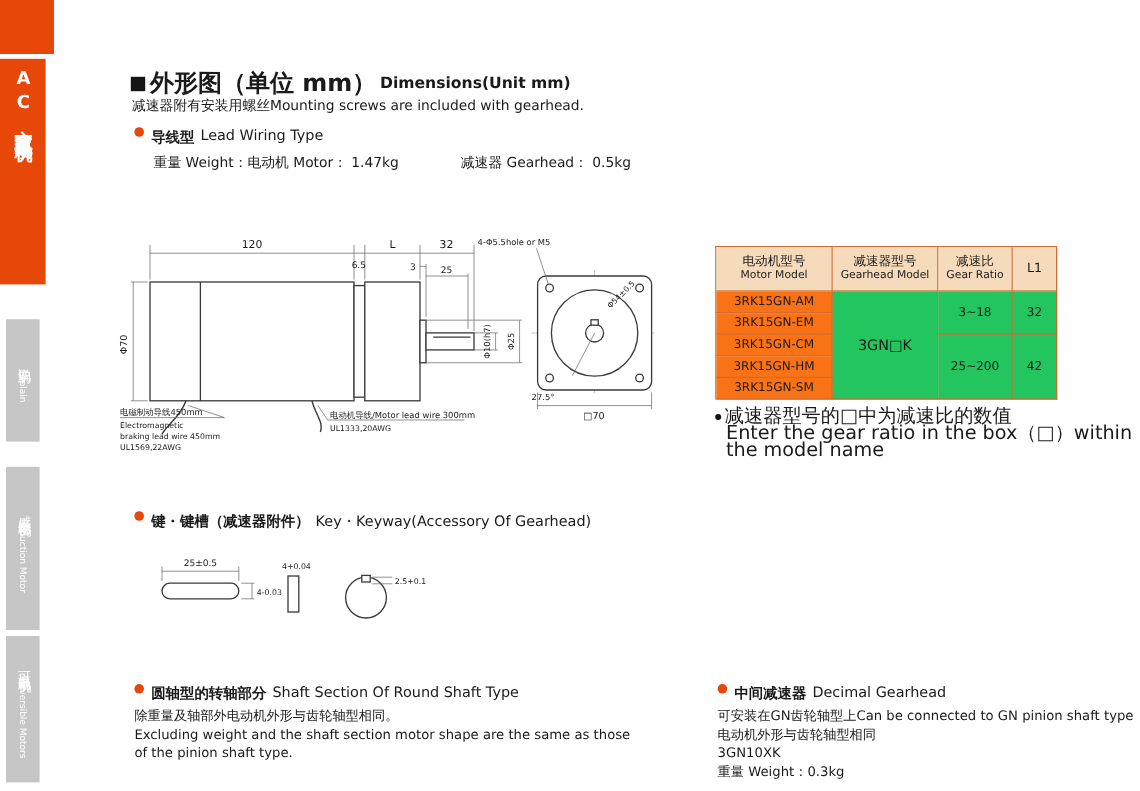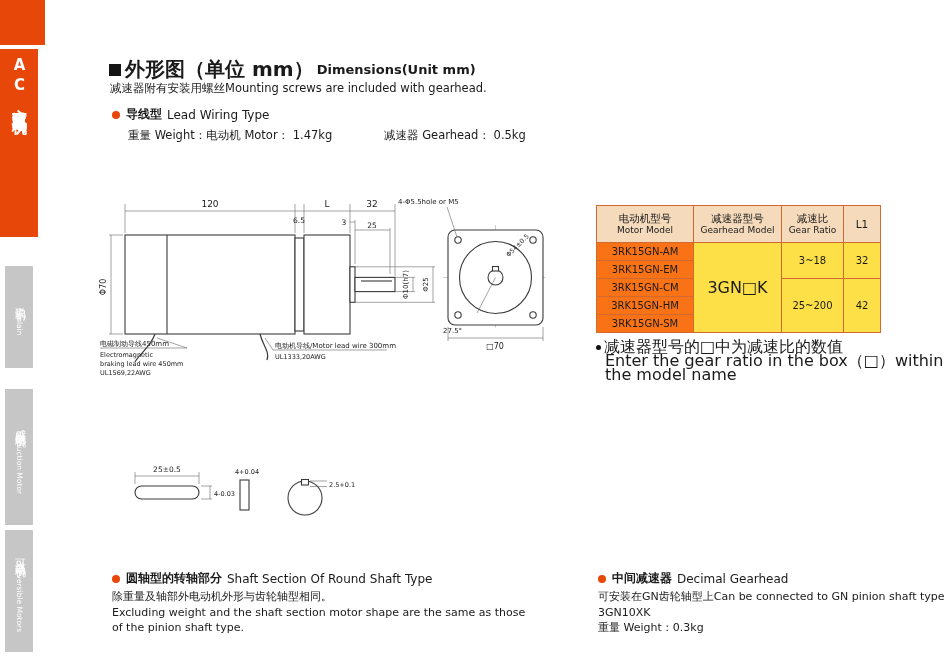--- a/index.html
+++ b/index.html
@@ -19,21 +19,21 @@
   .tab-2 { top:530px; height:122px; }
 
   
   .page-title { position:absolute; left:109px; top:56px; display:flex; align-items:center; font-weight:bold; }
   .title-sq { width:12px; height:12px; background:#151515; margin-right:4px; flex:0 0 auto; }
   .page-title .zh { font-size:20px; }
   .page-title .en { font-size:13px; margin-left:3px; }
   .subtitle { position:absolute; left:110px; top:81px; font-size:11.5px; }
 
   .dot { display:inline-block; width:8px; height:8px; border-radius:50%; background:#e8470a; margin-right:6px; flex:0 0 auto; }
-  .sec-h { position:absolute; display:inline-flex; align-items:center; font-size:12px; }
+  .sec-h { position:absolute; display:inline-flex; font-size:12px; }
   .sec-h .zh { font-weight:bold; }
   .sec-h .en { margin-left:5px; }
 
   .weight-line { position:absolute; left:128px; top:128px; font-size:11.5px; }
   .weight-line .w1 { margin-right:48px; }
 
   
   .drawing-main { position:absolute; left:95px; top:190px; width:470px; height:240px; }
   .drawing-key  { position:absolute; left:100px; top:452px; width:300px; height:80px; }
   .ln  { fill:#ffffff; stroke:#3a3a3a; stroke-width:1.1; }
@@ -47,27 +47,27 @@
   .t75 { font-size:7.5px; }
   .t7  { font-size:7px; }
   .t65 { font-size:6.5px; }
   .mid { text-anchor:middle; }
 
   
   .spec-table { position:absolute; left:596px; top:205px; display:grid;
     grid-template-columns:97px 88px 62px 37px; grid-template-rows:37px repeat(5,18px);
     border-left:1px solid #d06a30; border-top:1px solid #d06a30; font-size:10px; }
   .cell { border-right:1px solid #d06a30; border-bottom:1px solid #d06a30;
-    display:flex; align-items:center; justify-content:center; text-align:center; background:#fde047; }
+    display:flex; align-items:center; justify-content:center; text-align:center; background:#22c55e; }
   .th { background:#f5dabb; flex-direction:column; line-height:1.2; font-size:10.5px; }
   .th .then { font-size:9px; }
   .model-cell { background:#f97316; }
   .h0{grid-column:1;grid-row:1}.h1{grid-column:2;grid-row:1}.h2{grid-column:3;grid-row:1}.h3{grid-column:4;grid-row:1}
   .m0{grid-column:1;grid-row:2}.m1{grid-column:1;grid-row:3}.m2{grid-column:1;grid-row:4}.m3{grid-column:1;grid-row:5}.m4{grid-column:1;grid-row:6}
-  .gm{grid-column:2;grid-row:2/7;font-size:16px}
+  .gm{grid-column:2;grid-row:2/7;font-size:12px}
   .ra{grid-column:3;grid-row:2/4}.rb{grid-column:3;grid-row:4/7}
   .la{grid-column:4;grid-row:2/4}.lb{grid-column:4;grid-row:4/7}
 
   .table-note { position:absolute; left:596px; top:340px; font-size:16px; line-height:14px; }
   .note-dot { display:inline-block; width:5px; height:5px; border-radius:50%; background:#111; margin-right:3px; vertical-align:2px; }
   .table-note .l2 { padding-left:9px; }
 
   
   .body-text { position:absolute; font-size:11px; line-height:15.5px; }
 </style>
@@ -230,20 +230,25 @@
     <div class="cell lb">42</div>
   </div>
 
   <div class="table-note">
     <div class="l1">
       <span class="note-dot"></span><span>减速器型号的□中为减速比的数值</span>
     </div>
     <div class="l2">Enter the gear ratio in the box（□）within the model name</div>
   </div>
 
+  <div class="sec-h" style="left:112px; top:426px;">
+    <span class="dot"></span>
+    <span class="zh">键・键槽（减速器附件）</span>
+    <span class="en">Key・Keyway(Accessory Of Gearhead)</span>
+  </div>
 
   <svg class="drawing-key" viewBox="0 0 300 80">
     <g>
       <rect class="ln" x="35" y="34" width="64" height="13" rx="6.5"></rect>
       <line class="dim" x1="35" y1="32" x2="35" y2="20"></line>
       <line class="dim" x1="99" y1="32" x2="99" y2="20"></line>
       <line class="dim" x1="35" y1="24" x2="99" y2="24"></line>
       <text class="t75 mid" x="67" y="20">25±0.5</text>
       <line class="dim" x1="101" y1="34" x2="112" y2="34"></line>
       <line class="dim" x1="101" y1="47" x2="112" y2="47"></line>
@@ -274,17 +279,18 @@
     <div>of the pinion shaft type.</div>
   </div>
 
   <div class="sec-h" style="left:598px; top:570px;">
     <span class="dot"></span>
     <span class="zh">中间减速器</span>
     <span class="en">Decimal Gearhead</span>
   </div>
   <div class="body-text" style="left:598px; top:589px;">
     <div>可安装在GN齿轮轴型上Can be connected to GN pinion shaft type</div>
+    <div>电动机外形与齿轮轴型相同</div>
     <div>3GN10XK</div>
     <div>重量 Weight：0.3kg</div>
   </div>
 
 </div>
 
 </body></html>

